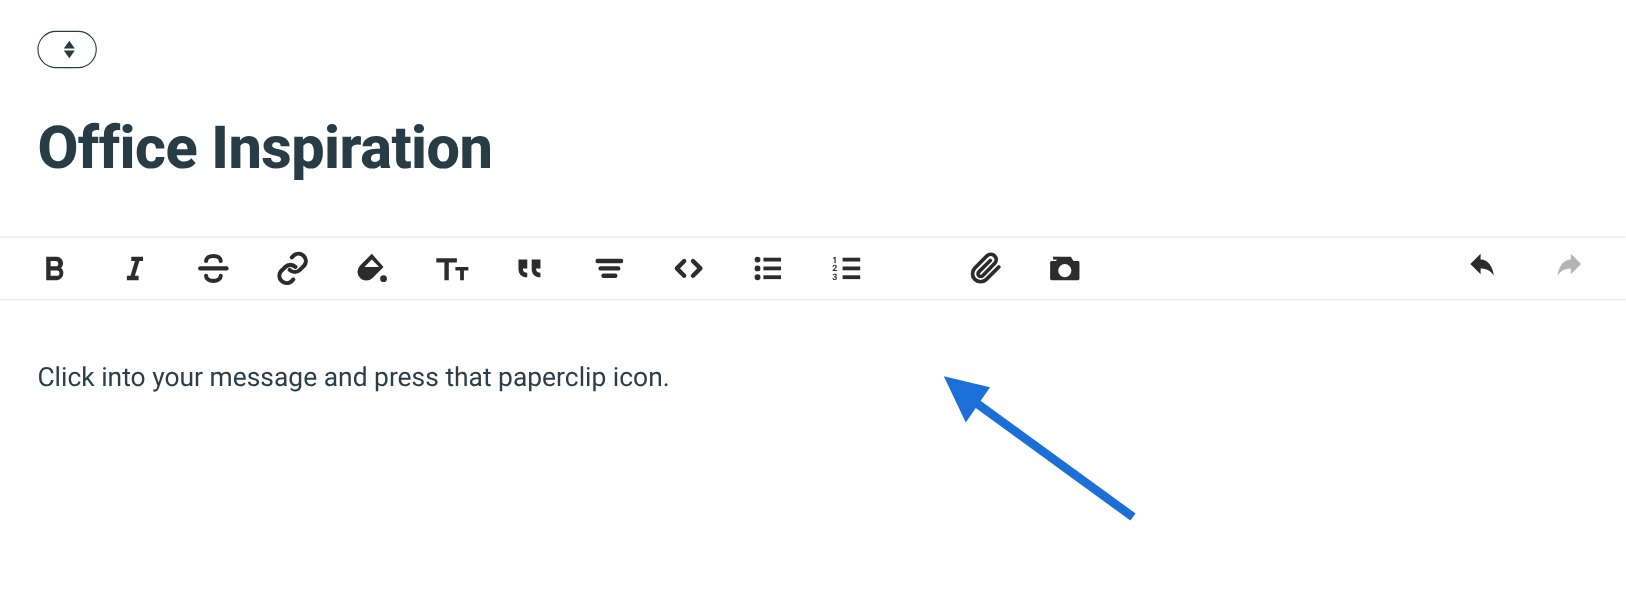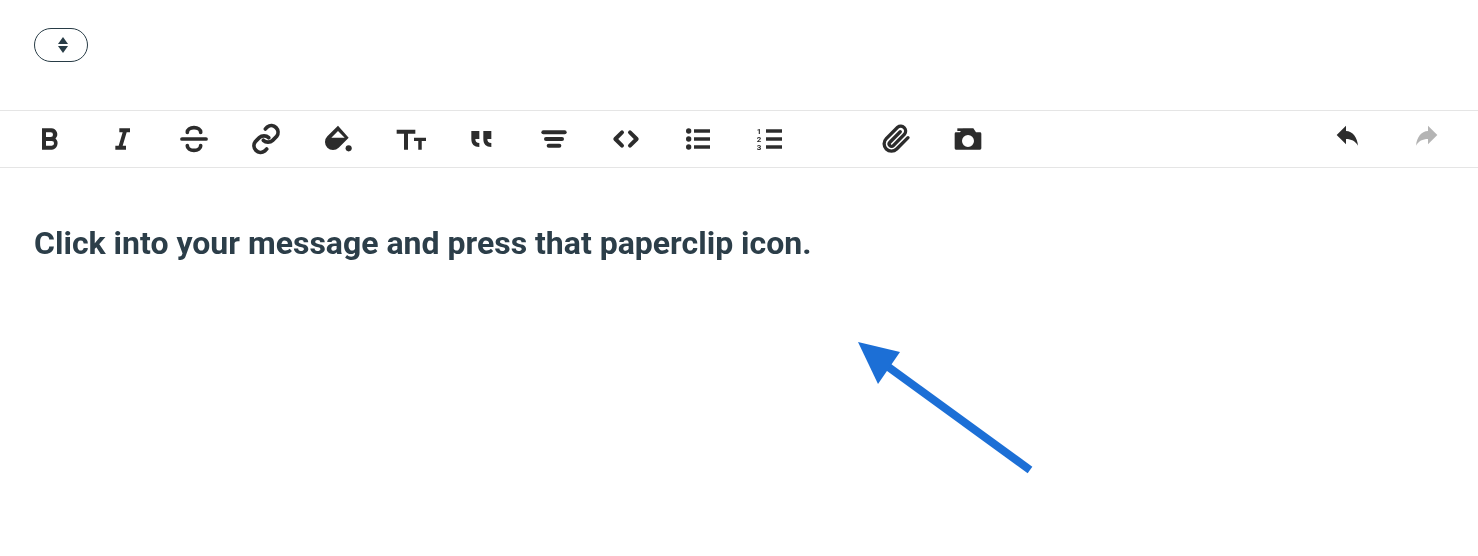--- a/index.html
+++ b/index.html
@@ -78,23 +78,23 @@
       width: 32px;
       height: 32px;
     }
     .tb-gap {
       width: 14px;
     }
     .message-area {
       padding: 56px 34px 0 34px;
     }
     .message-text {
-      font-size: 32px;
+      font-size: 24px;
       color: #2c3e49;
-      font-weight: 700;
+      font-weight: 400;
     }
     .annotation-arrow {
       position: absolute;
       pointer-events: none;
     }
   </style>
 </head>
 <body>
 
 <div class="container">
@@ -102,20 +102,21 @@
     <span class="sort-arrows">
       <svg viewBox="0 0 12 8">
           <polygon points="6,0 11,7 1,7" fill="#283c46"></polygon>
         </svg>
       <svg viewBox="0 0 12 8">
           <polygon points="1,1 11,1 6,8" fill="#283c46"></polygon>
         </svg>
     </span>
   </div>
 
+  <h1 class="title">Office Inspiration</h1>
 </div>
 
 <div class="toolbar-wrapper">
   <div class="toolbar-left">
     <div class="tb-icon">
       <svg viewBox="0 0 24 24" fill="#2c2c2c">
           <path d="M6 4h7a4.5 4.5 0 0 1 3.1 7.7A4.8 4.8 0 0 1 13.5 20H6V4zm3 3v3.5h3.5a1.75 1.75 0 1 0 0-3.5H9zm0 6.5V17h4.3a1.75 1.75 0 1 0 0-3.5H9z"></path>
         </svg>
     </div>
     <div class="tb-icon">

